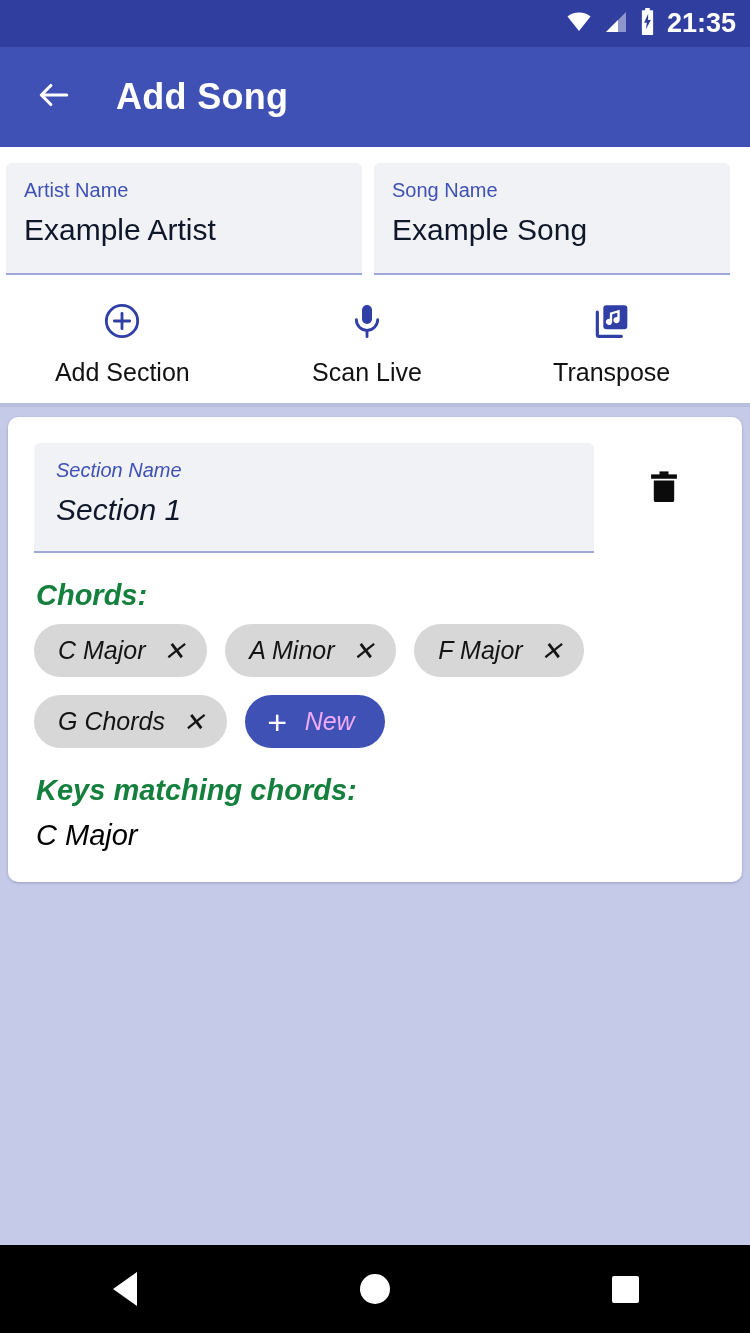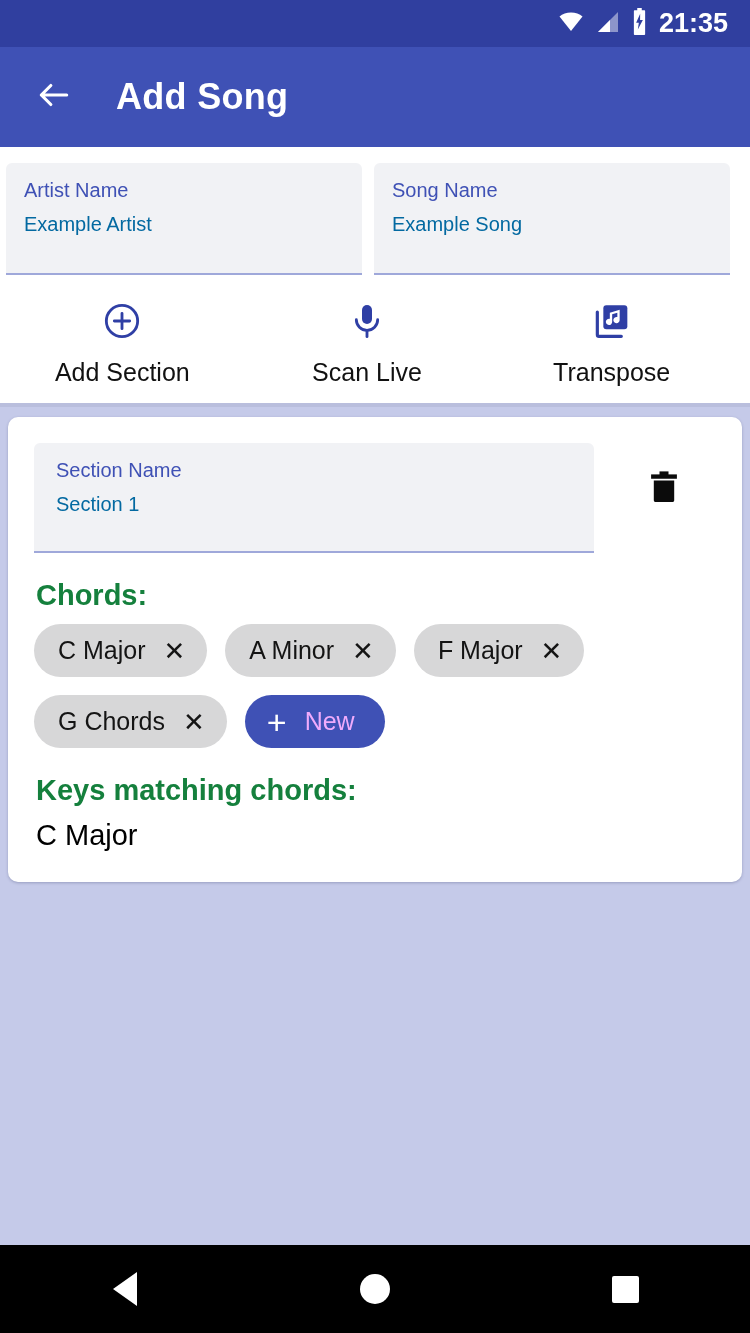--- a/index.html
+++ b/index.html
@@ -21,21 +21,21 @@
     flex-direction: column;
   }
 
   
   .status-bar {
     height: 47px;
     background: #303f9f;
     display: flex;
     align-items: center;
     justify-content: flex-end;
-    padding-right: 22px;
+    padding-right: 14px;
     gap: 10px;
     flex: 0 0 auto;
   }
   .status-icons { display: flex; align-items: center; gap: 9px; }
   .status-time {
     color: #ffffff;
     font-size: 27px;
     font-weight: bold;
     letter-spacing: 0px;
     line-height: 1;
@@ -86,22 +86,22 @@
     min-height: 112px;
     cursor: text;
   }
   .field-label {
     color: #3f51b5;
     font-size: 20px;
     line-height: 1.1;
     margin-bottom: 12px;
   }
   .field-value {
-    color: #0369a1;
-    font-size: 20px;
+    color: #0f172a;
+    font-size: 30px;
     line-height: 1.15;
   }
 
   .actions-row {
     display: flex;
     padding: 24px 16px 18px 0;
   }
   .action-item {
     flex: 1 1 0;
     display: flex;
@@ -120,20 +120,21 @@
     font-size: 25px;
     color: #111111;
     line-height: 1;
   }
 
   
   .content {
     flex: 1 1 auto;
     padding: 10px 8px 0 8px;
     overflow: hidden;
+    font-style: italic;
   }
 
   .section-card {
     background: #ffffff;
     border-radius: 10px;
     padding: 26px 26px 30px 26px;
     box-shadow: 0 1px 3px rgba(40,45,90,0.28);
   }
 
   .section-head {

